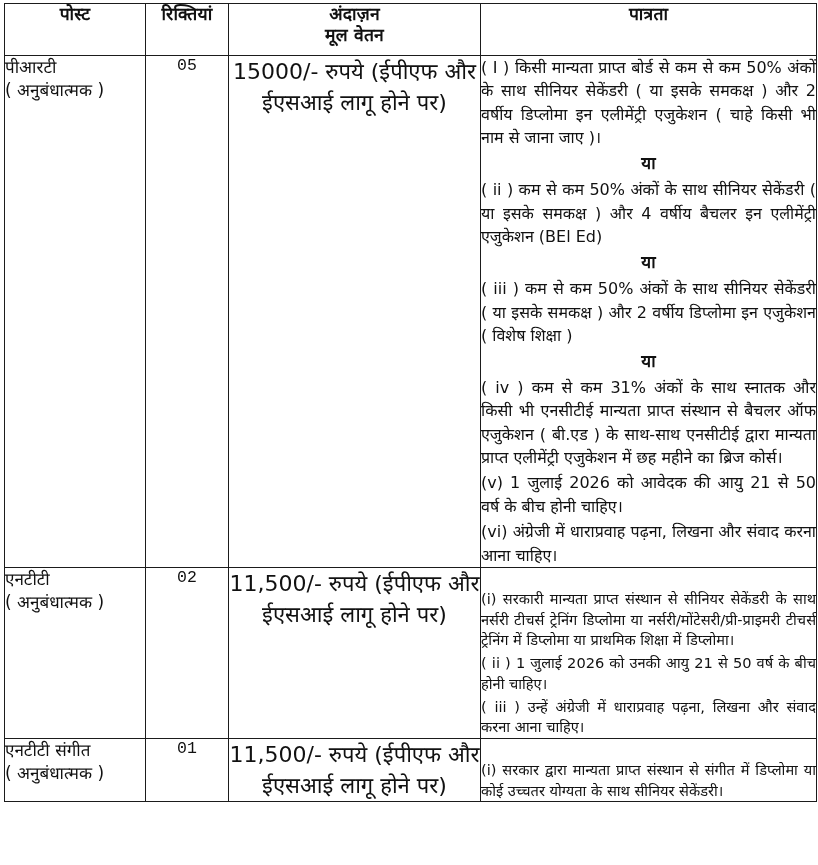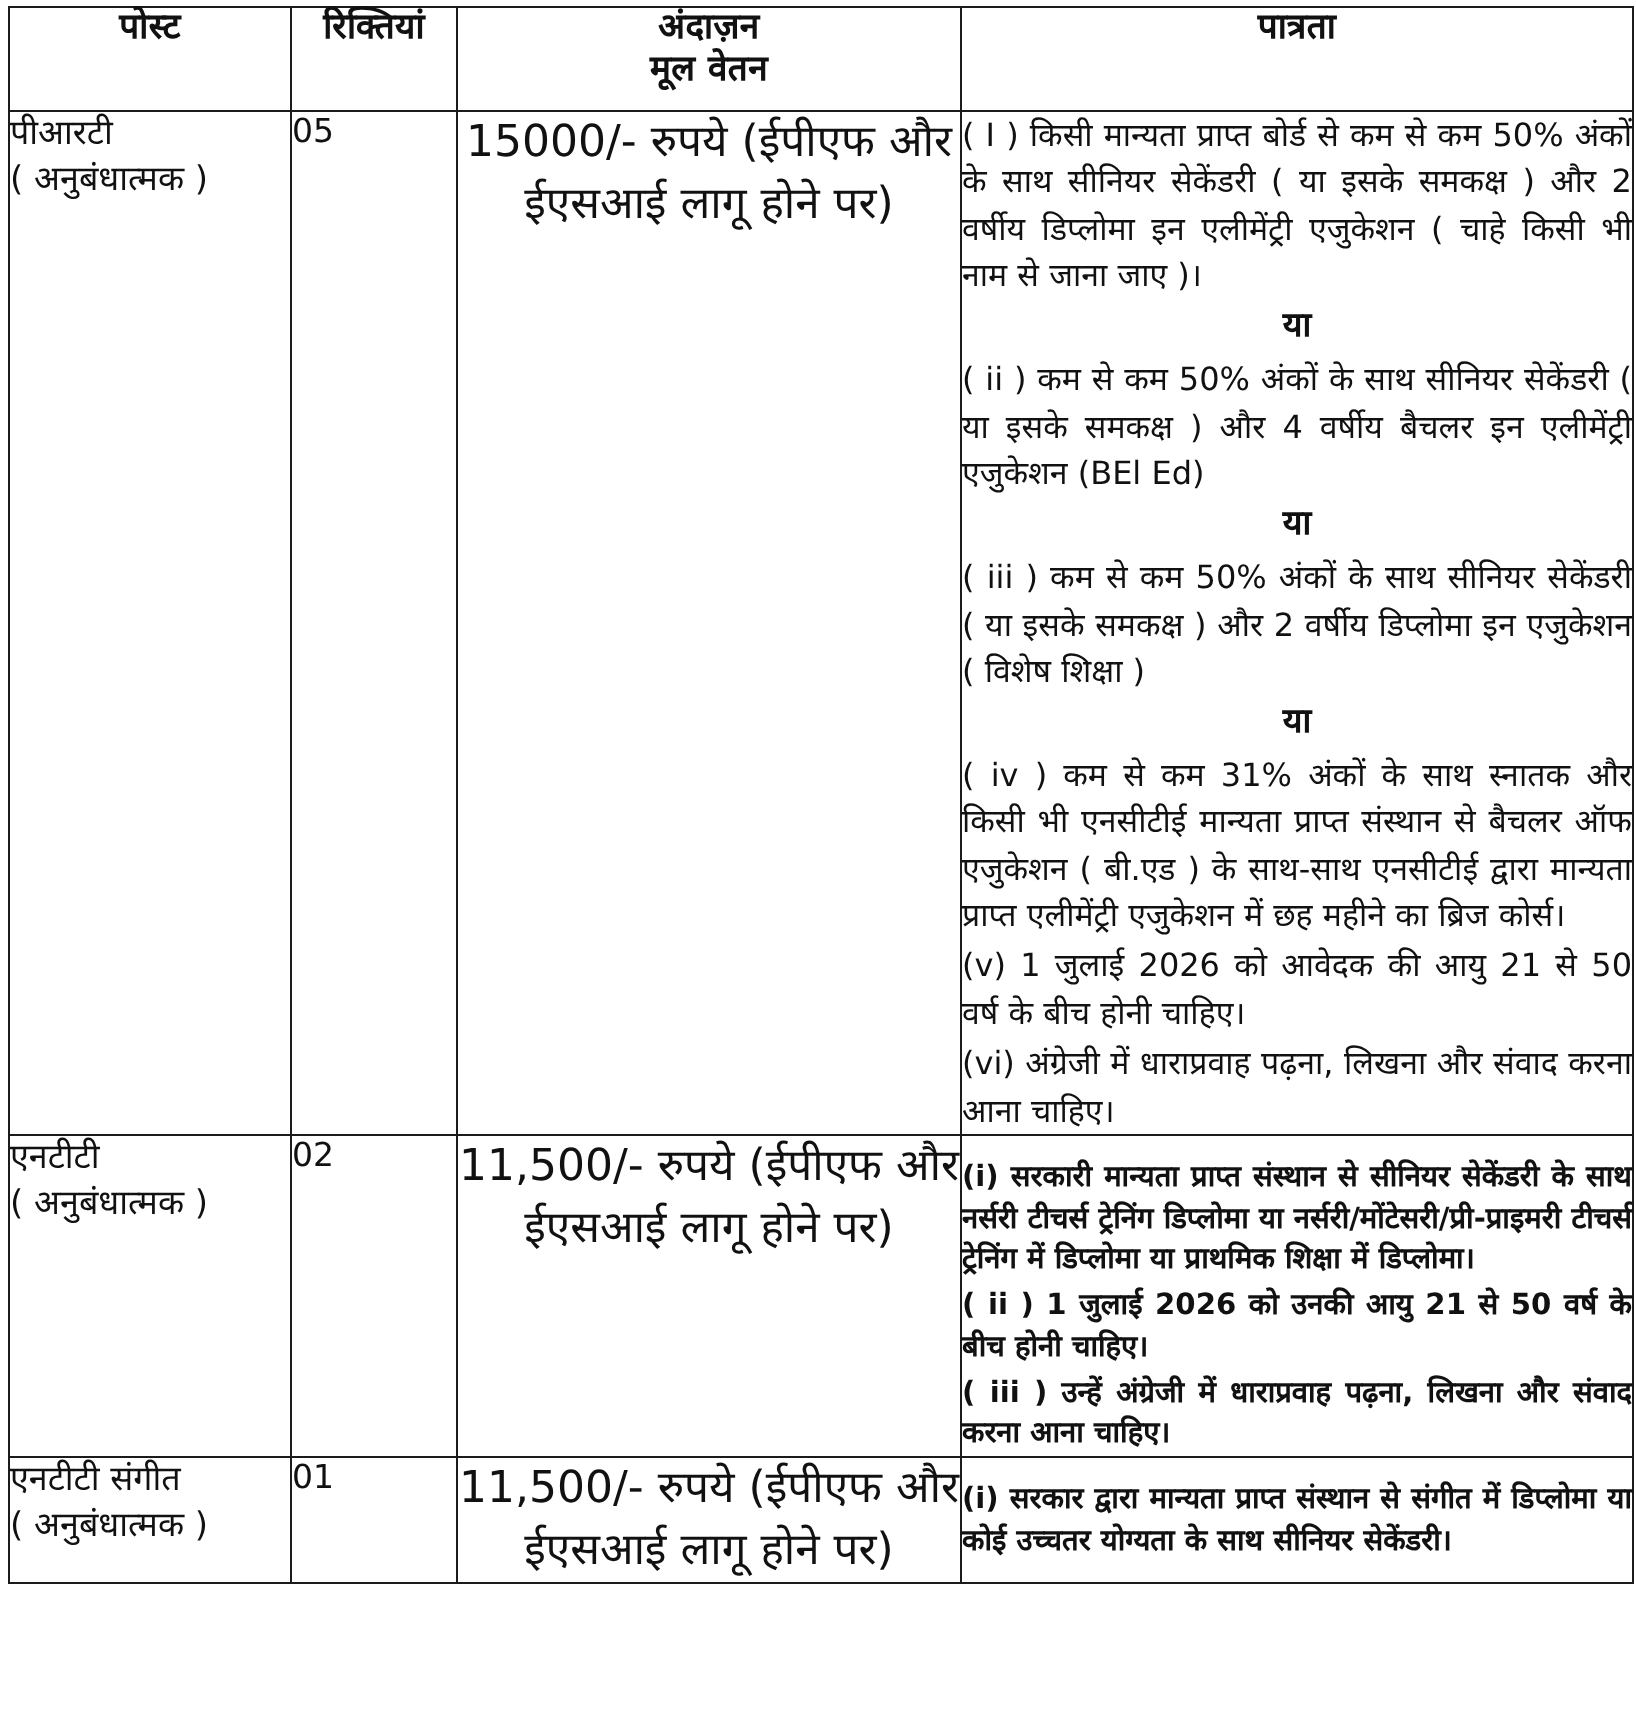--- a/index.html
+++ b/index.html
@@ -57,23 +57,24 @@
   td.post-cell {
     text-align: left;
     font-size: 17px;
     line-height: 1.35;
     padding: 12px 4px 6px 4px;
   }
   td.post-cell .pname { display: block; white-space: nowrap; }
   td.post-cell .psub  { display: block; white-space: nowrap; }
 
   td.vac-cell {
-    text-align: left;
+    text-align: center;
     font-size: 16.5px;
     padding: 13px 2px 6px 2px;
+    font-family: Liberation Mono, monospace;
   }
 
   td.pay-cell {
     text-align: center;
     font-size: 22px;
     line-height: 1.42;
     padding: 12px 8px 6px 8px;
   }
   td.pay-cell .payline { display: block; }
 
@@ -81,22 +82,21 @@
     font-size: 16px;
     line-height: 1.46;
     padding: 8px 7px 8px 9px;
     text-align: justify;
     text-justify: inter-word;
   }
   
   td.elig-cell.compact {
     font-size: 14.6px;
     line-height: 1.42;
-    padding-top: 11px;
-    font-weight: bold;
+    padding-top: 21px;
   }
   td.elig-cell p {
     margin: 0 0 2px 0;
   }
   td.elig-cell p.last { margin-bottom: 0; }
   td.elig-cell .or-sep {
     display: block;
     text-align: center;
     font-weight: 700;
     font-size: 17px;

